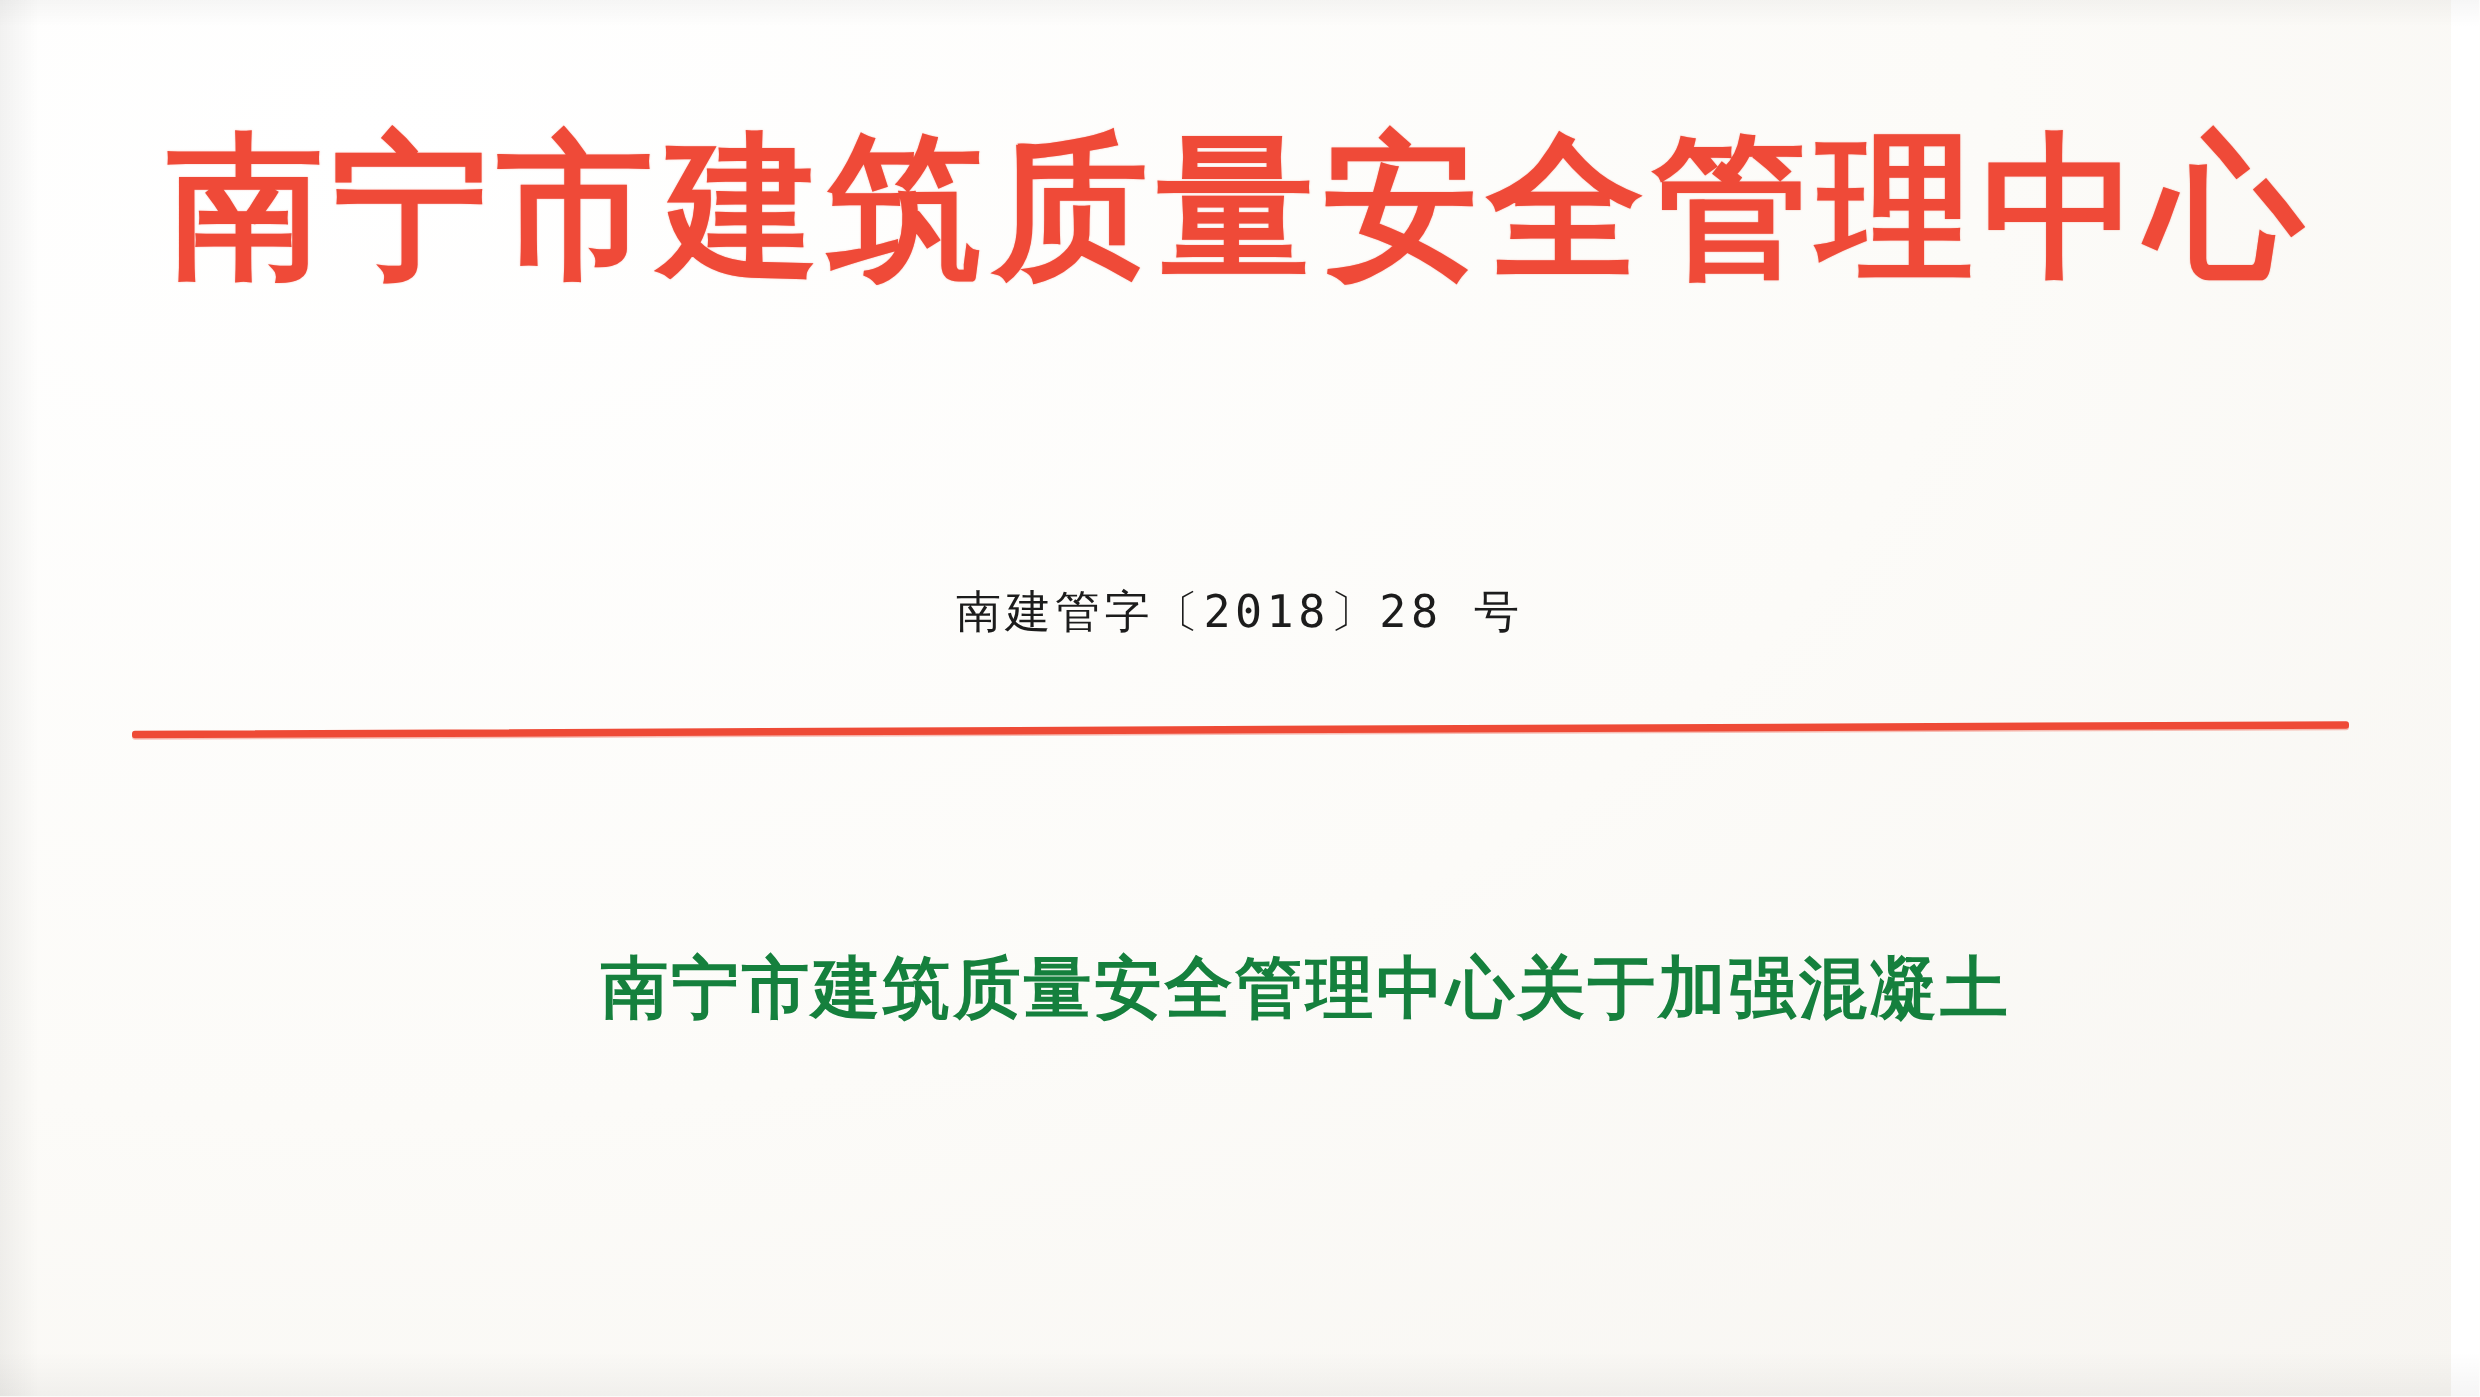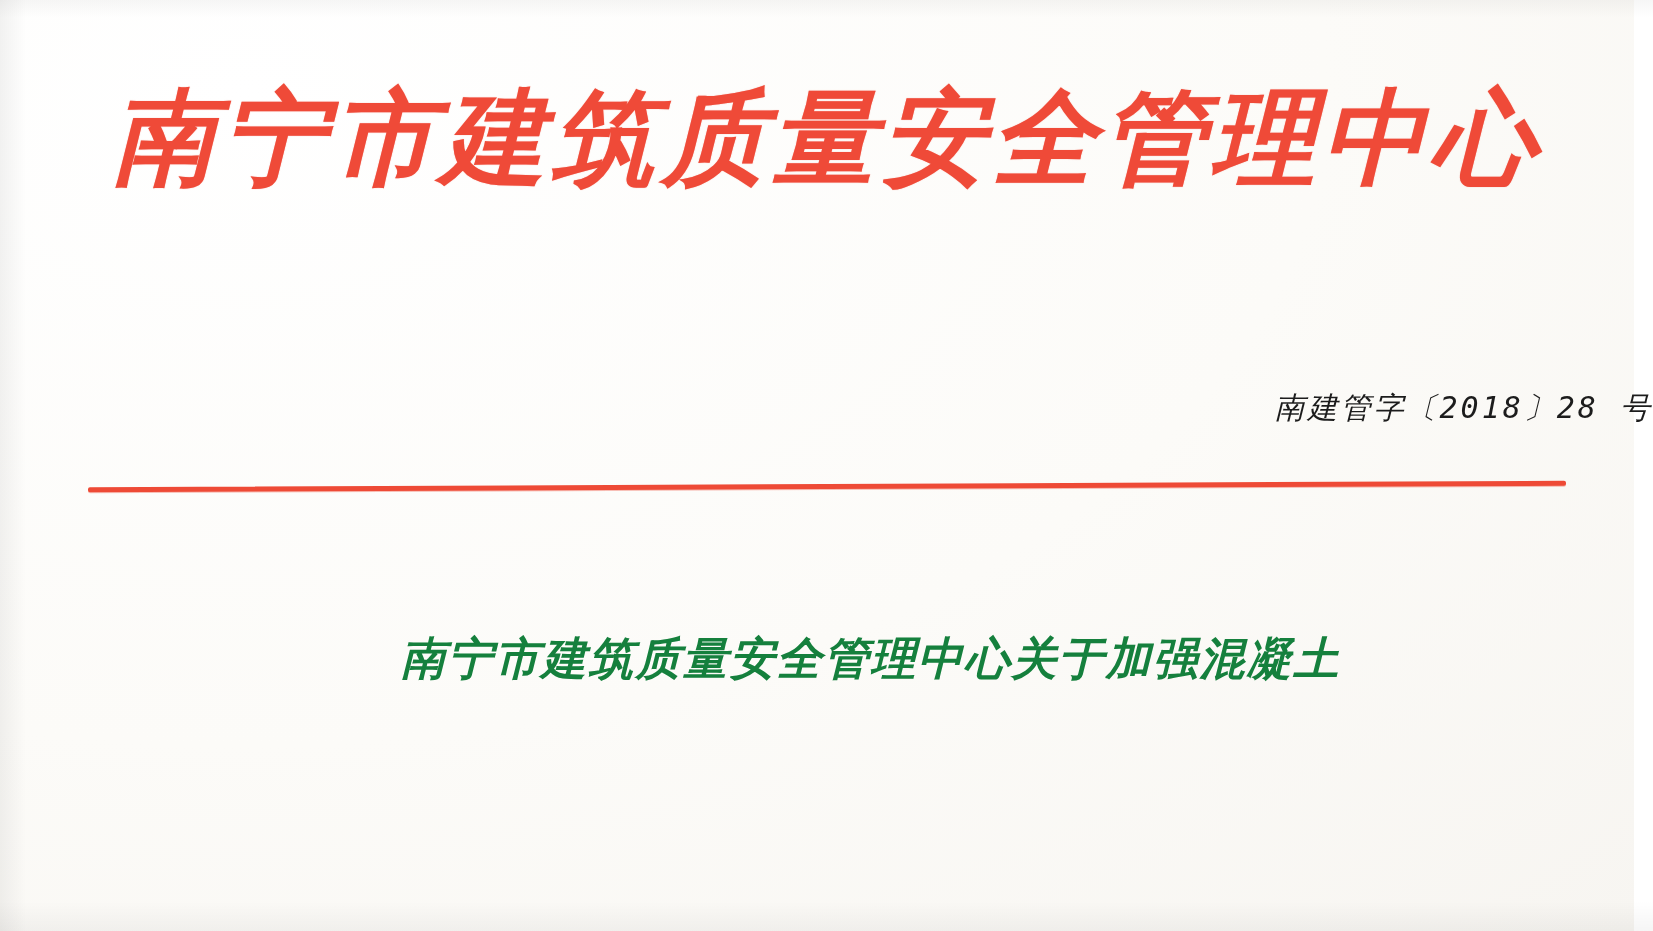--- a/index.html
+++ b/index.html
@@ -11,21 +11,20 @@
     height: 931px;
     background: #ffffff;
     font-family: "Liberation Serif", serif;
     overflow: hidden;
   }
   .page {
     position: relative;
     width: 1634px;
     height: 931px;
     background: #fdfdfb;
-    font-style: italic;
   }
   
   .scan-tint {
     position: absolute;
     inset: 0;
     background:
       radial-gradient(ellipse at 15% 10%, #ffffff 0%, #fcfbf8 55%, #f7f5f1 100%);
     pointer-events: none;
   }
   .masthead {
@@ -41,21 +40,21 @@
     letter-spacing: 6px;
     line-height: 1.15;
     text-shadow: 0 0 1px rgba(239,74,56,0.5);
     white-space: nowrap;
   }
   .doc-number {
     position: absolute;
     top: 388px;
     left: 0;
     width: 1653px;
-    text-align: right;
+    text-align: center;
     color: #1c1c1c;
     font-family: "DejaVu Sans Mono", "Liberation Mono", monospace;
     font-size: 30px;
     letter-spacing: 3px;
     white-space: nowrap;
   }
   .red-rule {
     position: absolute;
     left: 88px;
     top: 484px;

